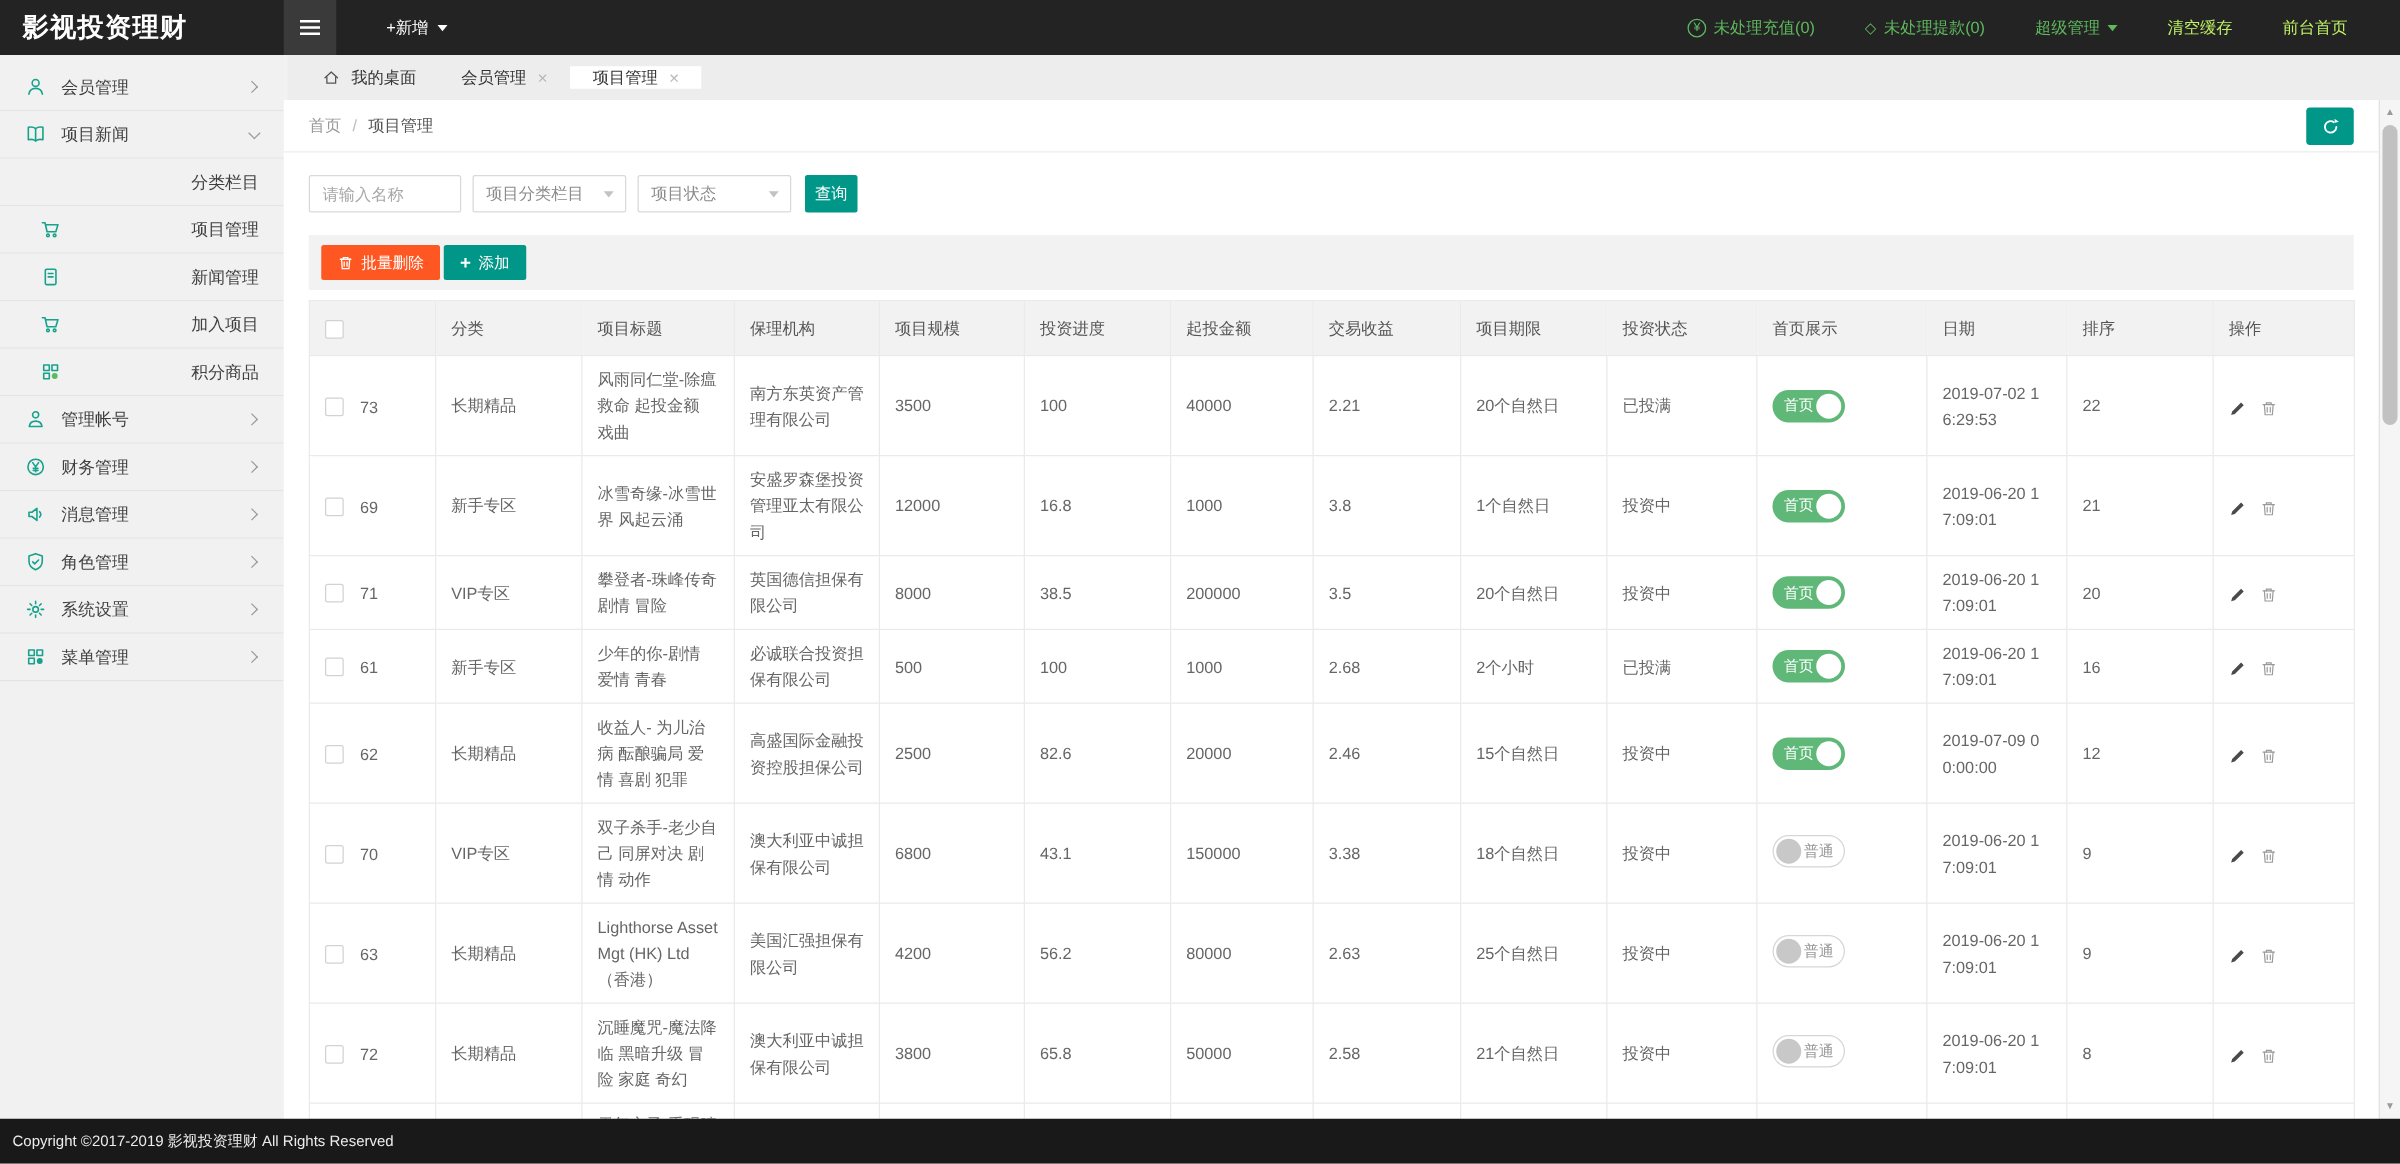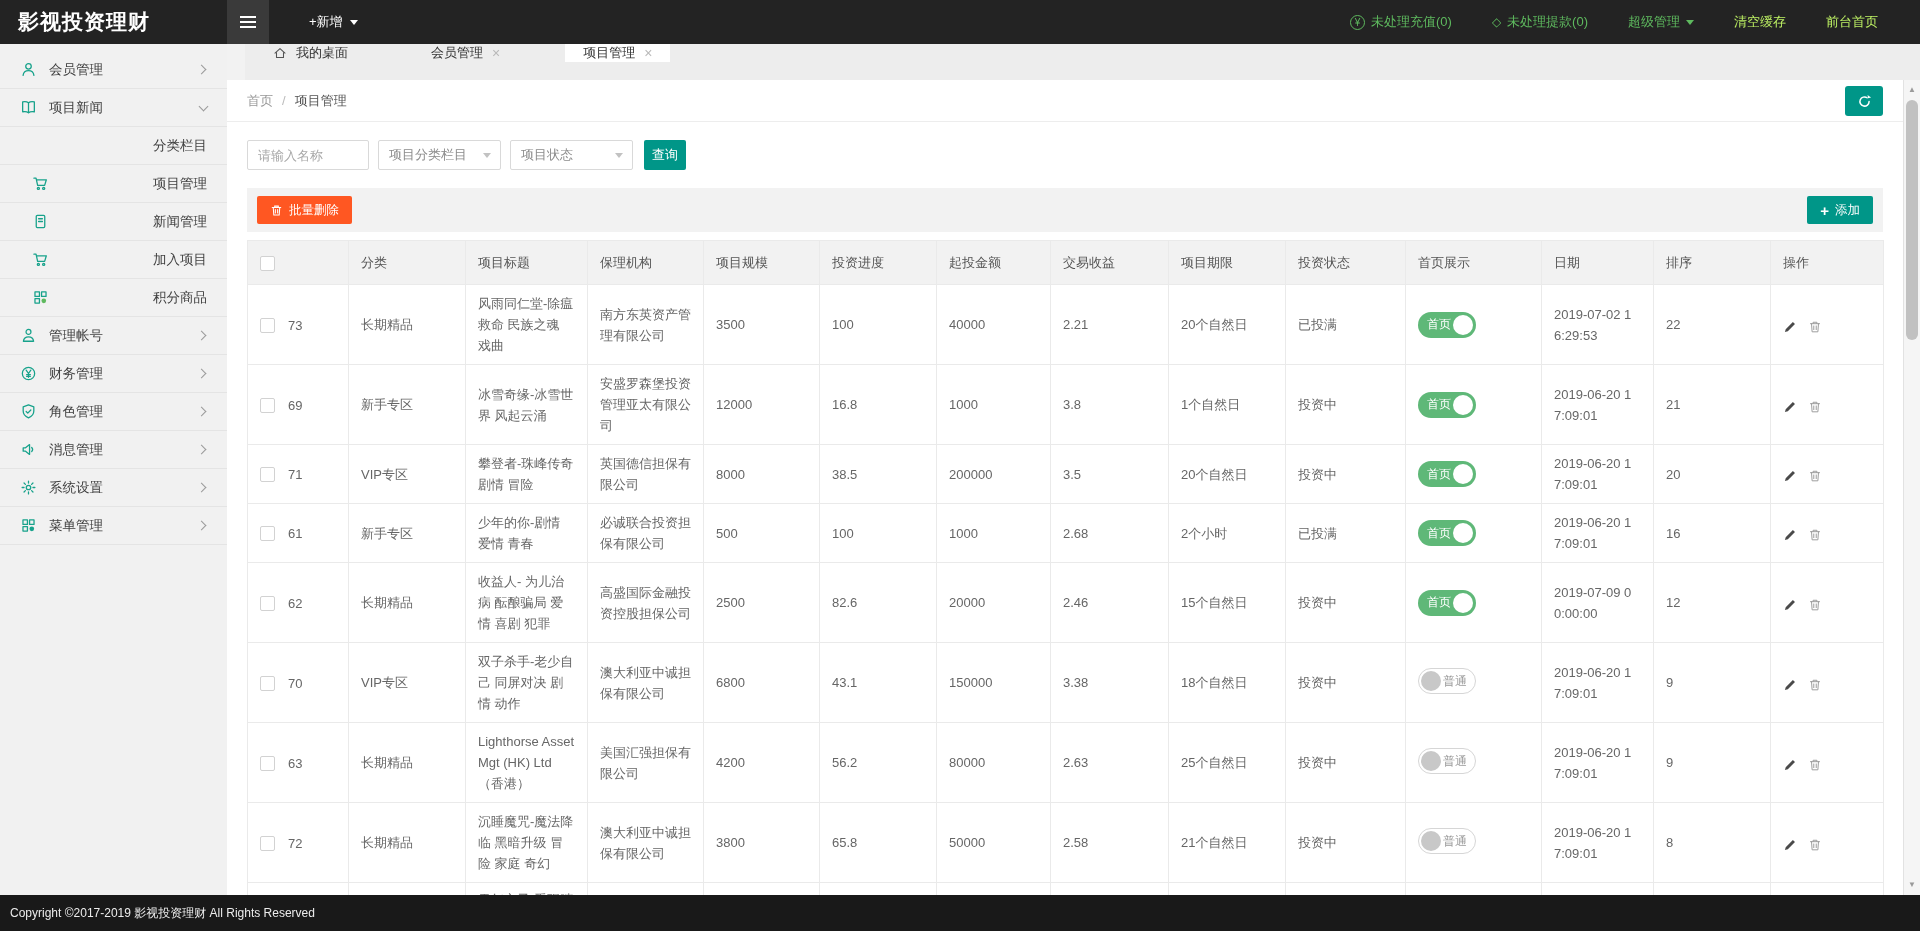--- a/index.html
+++ b/index.html
@@ -26,21 +26,21 @@
   .side-item.sub { padding-left:32px;text-align:right; }
   .side-item.noicon { padding-left:40px; }
   .s-icon { width:17px; height:17px; margin-right:12px; color:#17a28b; flex:none; }
   .s-icon svg { width:100%; height:100%; fill:none; stroke:currentColor; stroke-width:1.2; stroke-linecap:round; stroke-linejoin:round; }
   .s-label { flex:1; }
   .chev { width:7px; height:7px; border-right:1.4px solid #9a9a9a; border-bottom:1.4px solid #9a9a9a; flex:none; }
   .chev.right { transform:rotate(-45deg); margin-right:2px; }
   .chev.down { transform:rotate(45deg); margin-top:-3px; }
 
   
-  .tabbar { position:absolute; left:245px; right:0; top:44px; height:36px; background:#ededed; display:flex; align-items:flex-start; padding-left:10px;gap:47px; }
+  .tabbar { position:absolute; left:230px; right:0; top:44px; height:36px; background:#ededed; display:flex; align-items:center; padding-left:10px; }
   .tab { display:flex; align-items:center; gap:9px; padding:0 18px; font-size:13px; color:#333; cursor:pointer; }
   .tab.active { background:#fff; }
   .tab .x { color:#b9b9b9; font-size:14px; line-height:1; }
   .tab .home { width:14px; height:14px; color:#555; }
   .tab .home svg { width:100%; height:100%; fill:none; stroke:currentColor; stroke-width:1.2; stroke-linecap:round; stroke-linejoin:round; }
 
   
   .panel { position:absolute; left:227px; top:80px; width:1676px; bottom:36px; background:#fff; overflow:hidden; }
   .crumb-row { height:42px; border-bottom:1px solid #ededed; display:flex; align-items:center; padding:0 20px; font-size:13px; color:#999; position:relative; }
   .crumb-current { color:#555; }
@@ -48,21 +48,21 @@
   .refresh-btn { position:absolute; right:20px; top:6px; width:38px; height:30px; background:#009688; border:none; border-radius:3px; cursor:pointer; display:flex; align-items:center; justify-content:center; }
   .refresh-btn svg { width:15px; height:15px; }
 
   .filter-row { display:flex; gap:9px; padding:18px 0 18px 20px; align-items:center; }
   .f-input { width:122px; height:30px; border:1px solid #d9d9d9; border-radius:2px; padding:0 10px; font-size:13px; color:#666; outline:none; }
   .f-input::placeholder { color:#a8a8a8; }
   .f-select { width:123px; height:30px; border:1px solid #d9d9d9; border-radius:2px; display:flex; align-items:center; padding:0 22px 0 10px; color:#8b8b8b; font-size:13px; position:relative; cursor:pointer; background:#fff; }
   .f-select .caret { position:absolute; right:9px; border-top-color:#c2c2c2; }
   .btn-search { width:42px; height:30px; background:#009688; color:#fff; font-size:13px; border:none; border-radius:2px; cursor:pointer; margin-left:2px; }
 
-  .toolbar-strip { margin:0 20px; background:#f2f2f2; padding:8px 10px; display:flex; gap:3px;justify-content:space-between; }
+  .toolbar-strip { margin:0 20px; background:#f2f2f2; padding:8px 10px; display:flex; gap:3px; }
   .tbtn { height:28px; border:none; border-radius:2px; color:#fff; font-size:12.5px; display:flex; align-items:center; gap:6px; padding:0 13px; cursor:pointer; }
   .btn-del { background:#ff5722; }
   .btn-add { background:#009688; }
   .tbtn .ticon { width:13px; height:13px; display:inline-block; }
   .tbtn .ticon svg { width:100%; height:100%; fill:none; stroke:#fff; stroke-width:1.3; stroke-linecap:round; }
   .plus-glyph { font-size:15px; font-weight:bold; line-height:1; }
 
   
   table { margin:8px 20px 0; border-collapse:collapse; table-layout:fixed; width:1636px; font-size:13px; color:#666; }
   th,td { border:1px solid #eaeaea; padding:8px 12px; text-align:left; vertical-align:middle; line-height:21px; font-weight:normal; overflow:hidden; }
@@ -186,32 +186,32 @@
     <div class="side-item">
       <span class="s-icon"><svg viewBox="0 0 16 16">
           <circle cx="8" cy="8" r="5.8"></circle>
           <path d="M5.8 4.8 8 8l2.2-3.2M8 8v3.6M6.2 9h3.6M6.2 10.6h3.6"></path>
         </svg></span>
       <span class="s-label">财务管理</span>
       <span class="chev right"></span>
     </div>
     <div class="side-item">
       <span class="s-icon"><svg viewBox="0 0 16 16">
+          <path d="M3 6.4v3.2h2.2L9 12.6V3.4L5.2 6.4H3z"></path>
+          <path d="M11 6a3 3 0 0 1 0 4"></path>
+        </svg></span>
+      <span class="s-label">消息管理</span>
+      <span class="chev right"></span>
+    </div>
+    <div class="side-item">
+      <span class="s-icon"><svg viewBox="0 0 16 16">
           <path d="M8 1.8l5 1.8v4c0 3-2 5.2-5 6.4-3-1.2-5-3.4-5-6.4v-4L8 1.8z"></path>
           <path d="M5.8 8l1.5 1.5 2.9-2.9"></path>
         </svg></span>
       <span class="s-label">角色管理</span>
-      <span class="chev right"></span>
-    </div>
-    <div class="side-item">
-      <span class="s-icon"><svg viewBox="0 0 16 16">
-          <path d="M3 6.4v3.2h2.2L9 12.6V3.4L5.2 6.4H3z"></path>
-          <path d="M11 6a3 3 0 0 1 0 4"></path>
-        </svg></span>
-      <span class="s-label">消息管理</span>
       <span class="chev right"></span>
     </div>
     <div class="side-item">
       <span class="s-icon"><svg viewBox="0 0 16 16">
           <circle cx="8" cy="8" r="2.1"></circle>
           <path d="M8 2v1.8M8 12.2V14M2 8h1.8M12.2 8H14M3.8 3.8l1.3 1.3M10.9 10.9l1.3 1.3M12.2 3.8l-1.3 1.3M5.1 10.9l-1.3 1.3"></path>
         </svg></span>
       <span class="s-label">系统设置</span>
       <span class="chev right"></span>
     </div>
@@ -324,21 +324,21 @@
           <th>首页展示</th>
           <th>日期</th>
           <th>排序</th>
           <th>操作</th>
         </tr>
     </thead>
     <tbody id="tbody">
         <tr>
           <td><span class="cbx"></span><span class="rid">73</span></td>
           <td>长期精品</td>
-          <td>风雨同仁堂-除瘟救命 民族之魂 戏曲</td>
+          <td>风雨同仁堂-除瘟救命 起投金额 戏曲</td>
           <td>南方东英资产管理有限公司</td>
           <td>3500</td>
           <td>100</td>
           <td>40000</td>
           <td>2.21</td>
           <td>20个自然日</td>
           <td>已投满</td>
           <td><span class="switch on">
               <span>首页</span>
               <span class="knob"></span>

